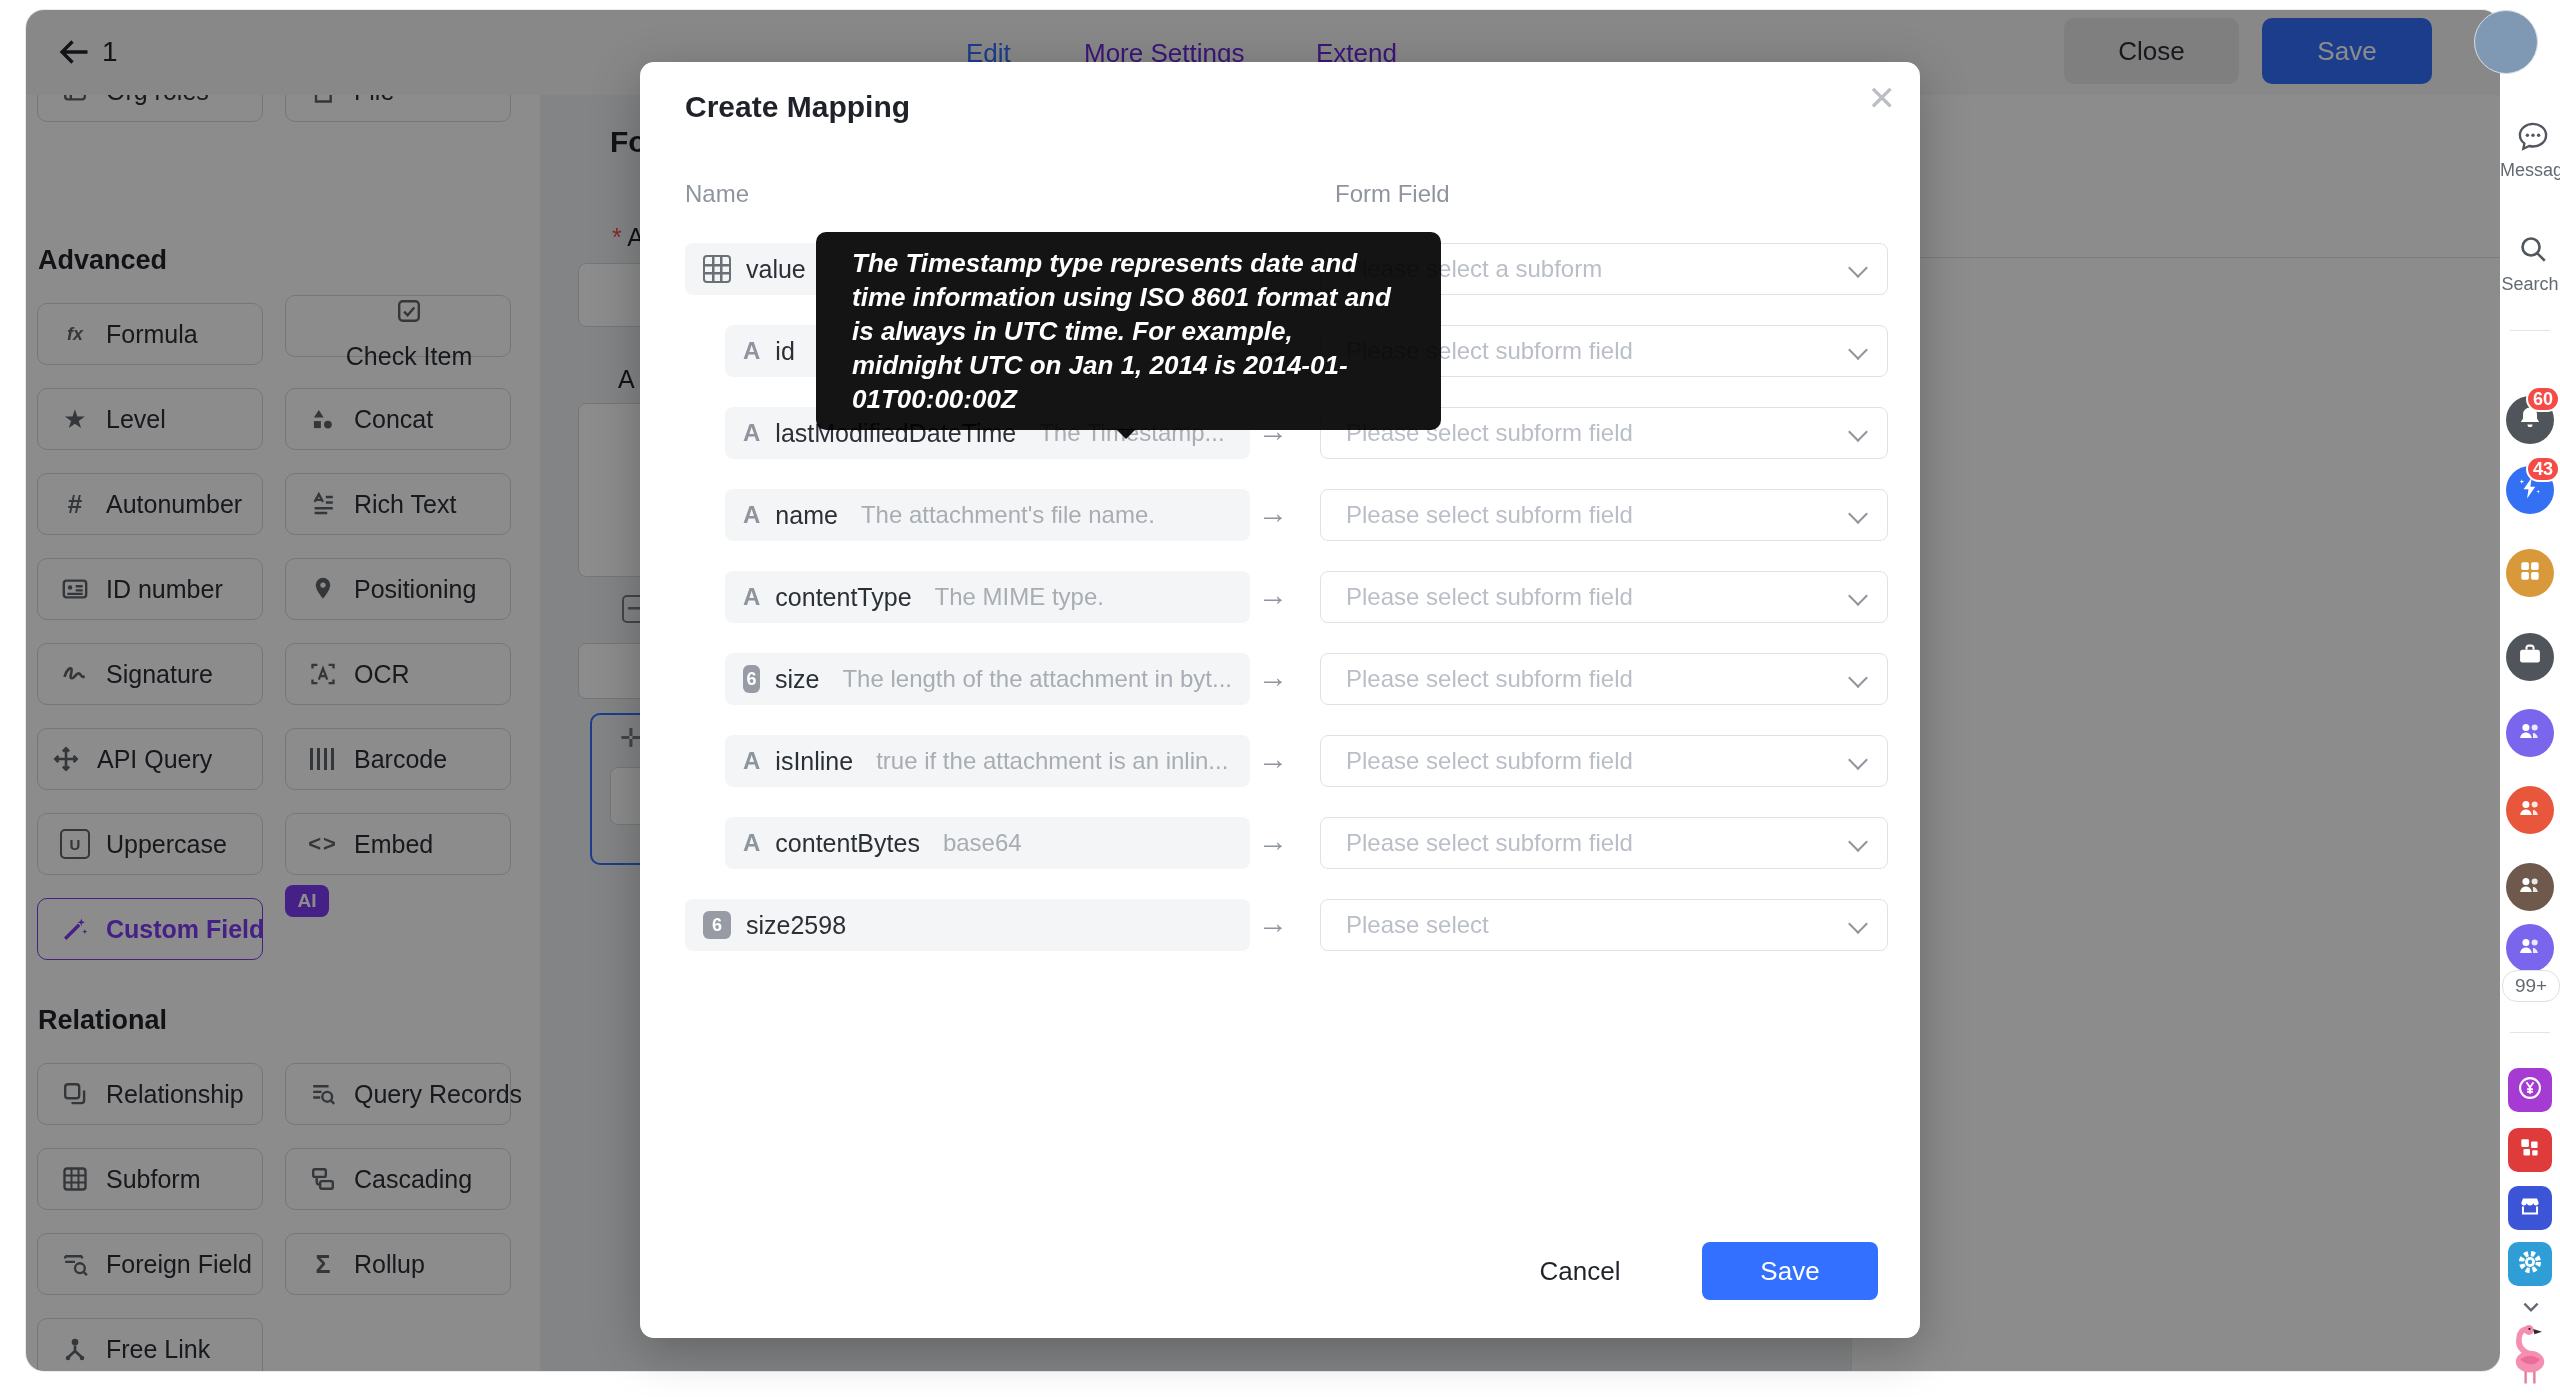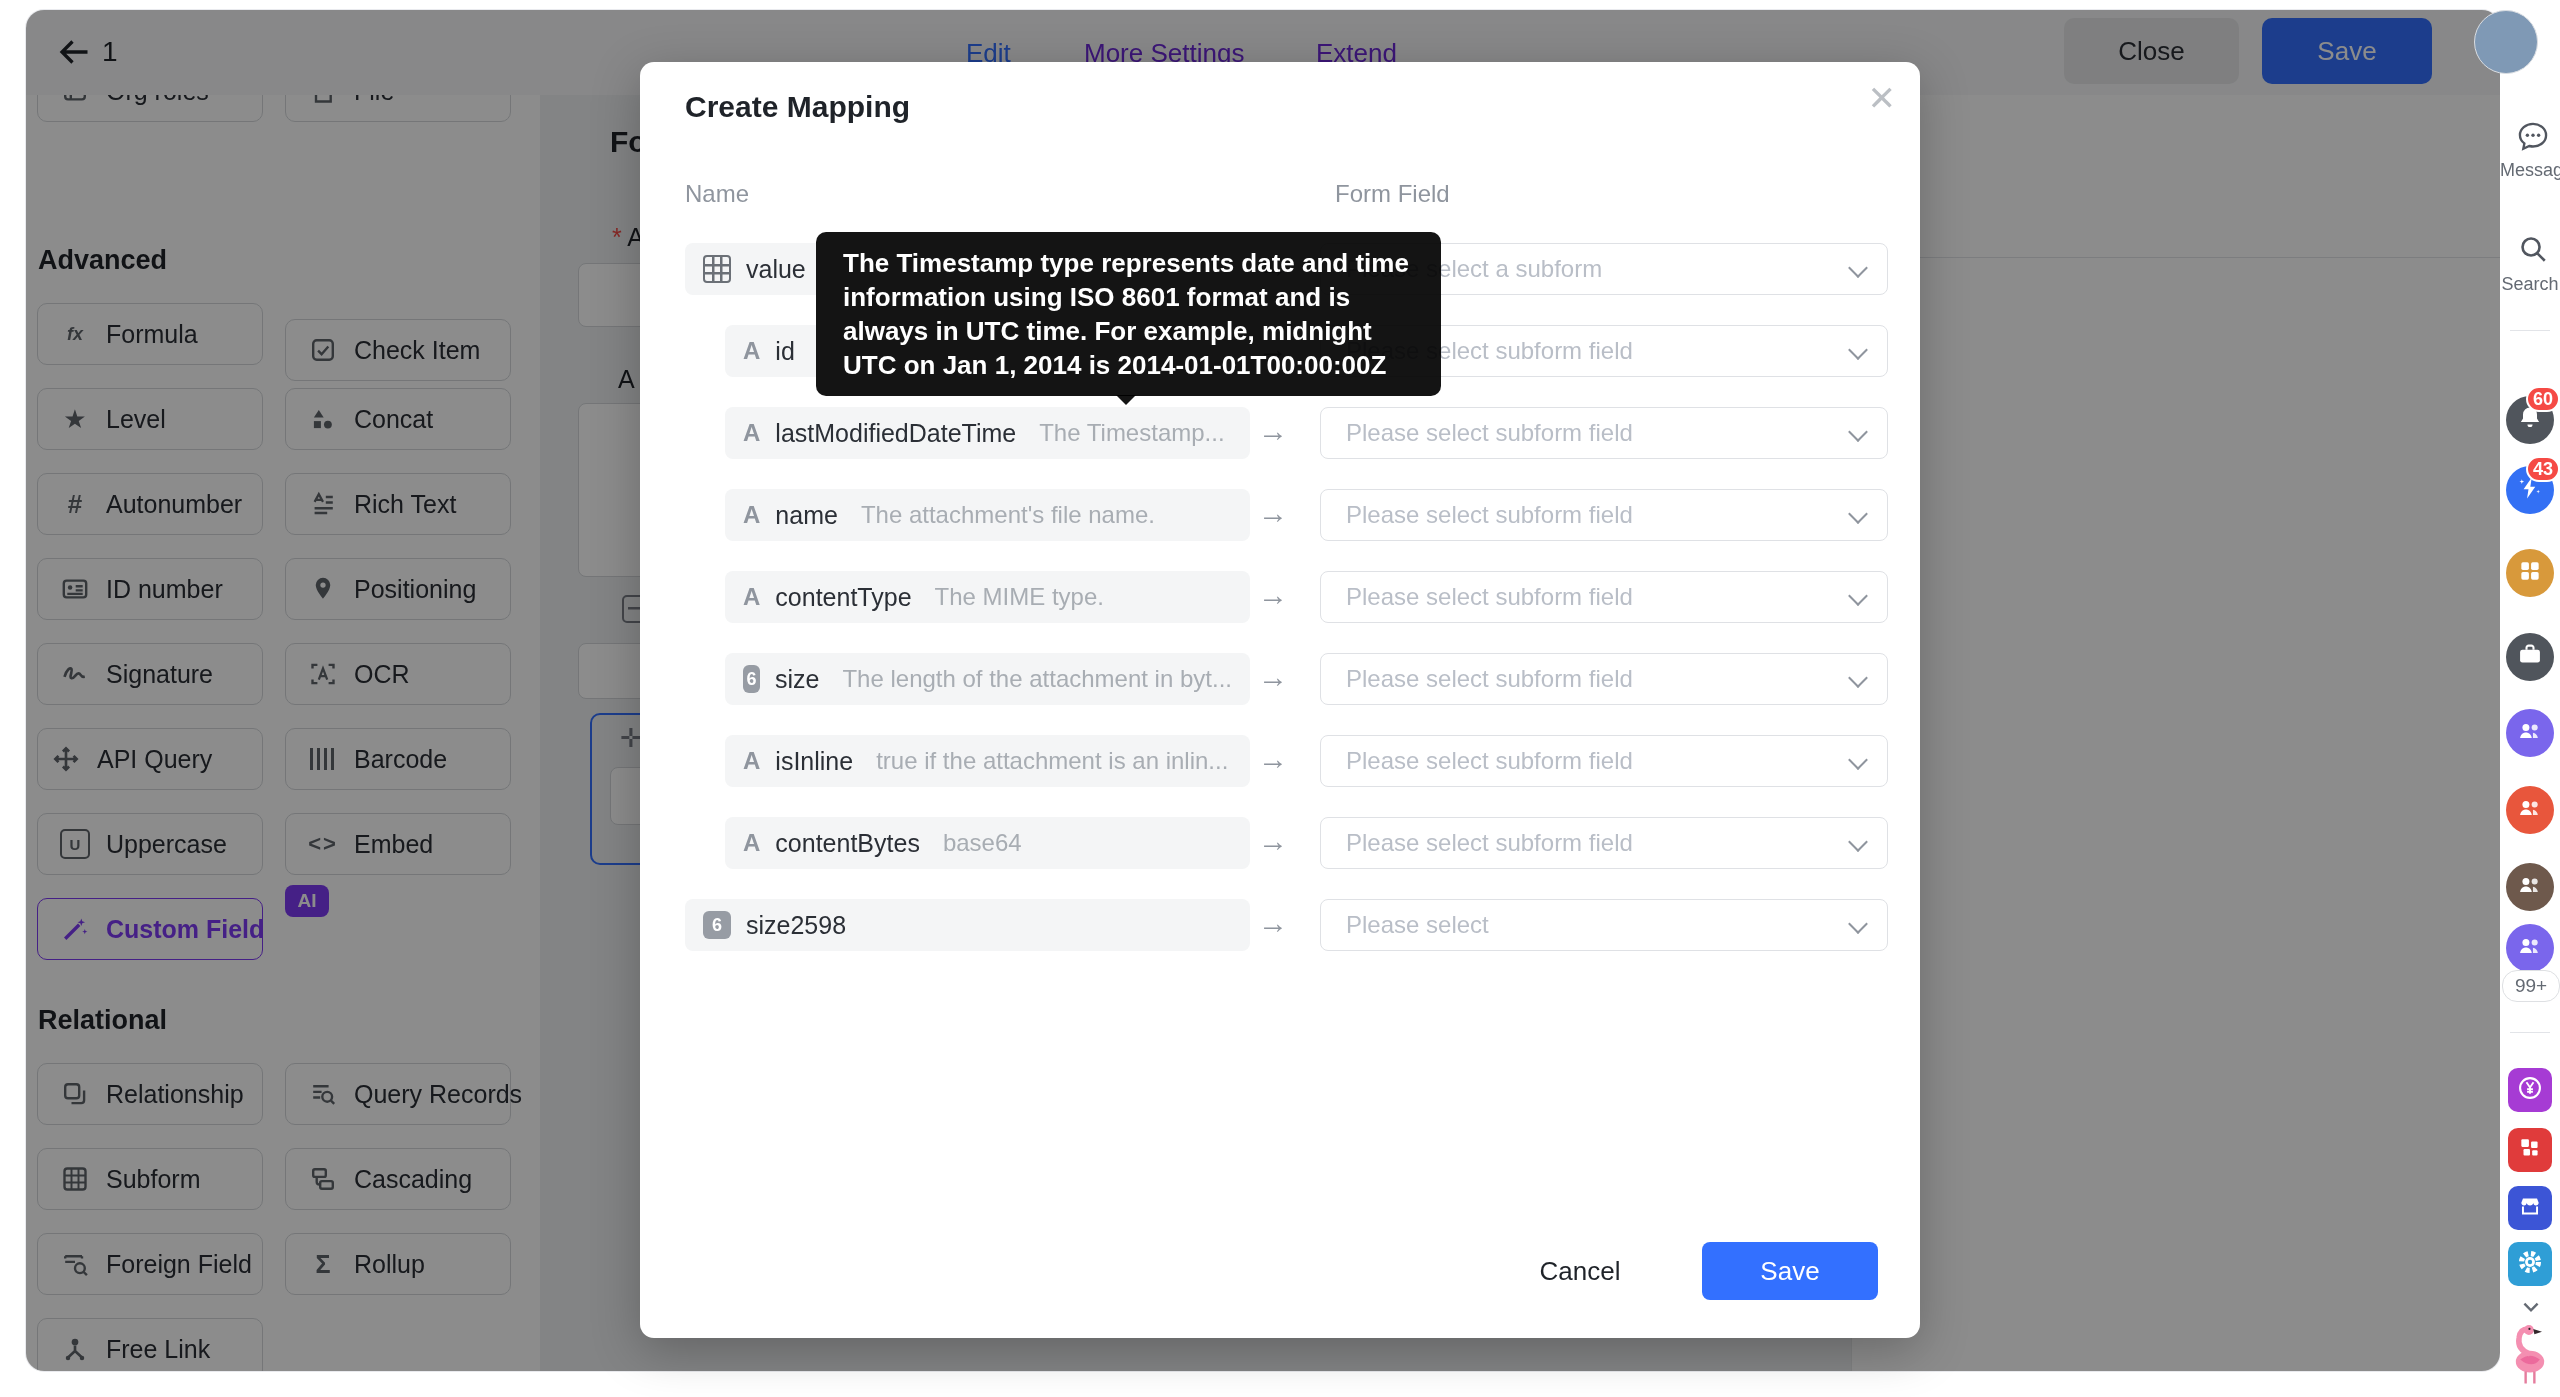--- a/index.html
+++ b/index.html
@@ -61,21 +61,21 @@
     background:linear-gradient(#6b7077,#6b7077) 0 7px/100% 2.5px no-repeat,
                linear-gradient(#6b7077,#6b7077) 0 15px/100% 2.5px no-repeat,
                linear-gradient(#6b7077,#6b7077) 7px 0/2.5px 100% no-repeat,
                linear-gradient(#6b7077,#6b7077) 15px 0/2.5px 100% no-repeat;}
   .mrow-arrow{position:absolute;font-size:30px;color:#8f959e;}
   .mrow-dd{position:absolute;left:680px;width:568px;height:52px;border:1.5px solid #dfe1e5;border-radius:8px;
     box-sizing:border-box;display:flex;align-items:center;background:#fff;cursor:pointer;}
   .mrow-dd .ph{font-size:24px;color:#b9bec7;margin-left:25px;white-space:nowrap;}
   .mrow-dd .chev{position:absolute;right:22px;top:17px;}
   #tooltip{position:absolute;left:176px;top:170px;width:625px;box-sizing:border-box;background:rgba(0,0,0,0.92);
-    color:#fff;border-radius:10px;padding:14px 27px;font-size:26px;line-height:34px;font-weight:bold;z-index:110;}
+    color:#fff;border-radius:10px;padding:14px 36px;font-size:26px;line-height:34px;font-weight:bold;z-index:110;font-style:italic;}
   #tooltip:after{content:"";position:absolute;left:300px;bottom:-9px;border:10px solid transparent;
     border-top-color:rgba(0,0,0,0.92);border-bottom:none;}
   #m-cancel{position:absolute;left:868px;top:1180px;width:144px;height:58px;font-size:26px;color:#1f2329;
     display:flex;align-items:center;justify-content:center;cursor:pointer;}
   #m-save{position:absolute;left:1062px;top:1180px;width:176px;height:58px;background:#3370ff;border-radius:8px;
     color:#fff;font-size:26px;display:flex;align-items:center;justify-content:center;cursor:pointer;}
   
   #dock{position:absolute;left:2500px;top:0;width:60px;height:1397px;background:#fff;}
   .dock-lbl{position:absolute;width:100%;text-align:center;font-size:18px;color:#646a73;}
   .dock-circle{position:absolute;left:6px;width:48px;height:48px;border-radius:50%;display:flex;
@@ -131,21 +131,21 @@
         </span>
         <span class="lbl">File</span>
       </div>
       <div class="sb-head" style="top: 150px;">Advanced</div>
       <div class="sb-item" style="left: 11px; top: 208px;">
         <span class="ficon">
           <span class="ic-fx">fx</span>
         </span>
         <span class="lbl">Formula</span>
       </div>
-      <div class="sb-item" style="left: 259px; top: 224px;">
+      <div class="sb-item" style="left: 259px; top: 200px; flex-direction: column;">
         <span class="ficon">
           <svg width="28" height="28" viewBox="0 0 20 20" fill="none" stroke="currentColor" stroke-width="1.7">
             <rect x="3" y="3" width="14" height="14" rx="2.5"></rect>
             <path d="M6.5 10.5l2.5 2.5 4.8-5.5"></path>
           </svg>
         </span>
         <span class="lbl">Check Item</span>
       </div>
       <div class="sb-item" style="left: 11px; top: 293px;">
         <span class="ficon">

